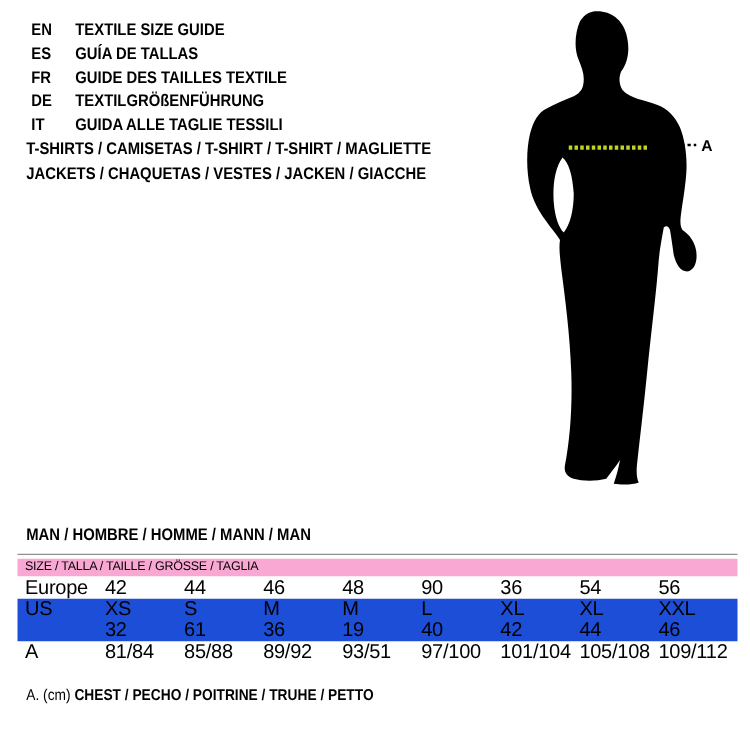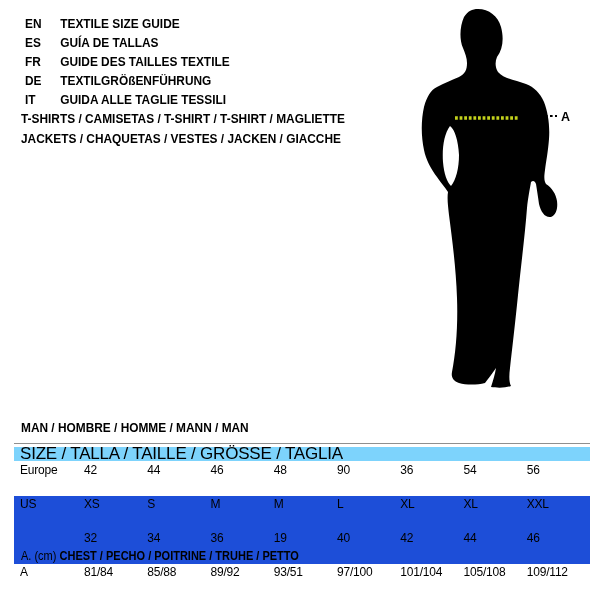--- a/index.html
+++ b/index.html
@@ -25,24 +25,24 @@
 
   
   .section-title { position:absolute; left:21px; top:420px; font-weight:bold; font-size:13.5px; }
 
   
   .size-table {
     position:absolute; left:14px; top:443px; width:576px;
     border-top:1px solid #8f8f8f; padding-top:3px; letter-spacing:-0.2px;
   }
   .thead {
-    background:#7dd3fc; height:14px; line-height:14px;
-    font-size:17px; padding-left:6px; margin-bottom:1px;
+    background:#f9a8d4; height:14px; line-height:14px;
+    font-size:10px; padding-left:6px; margin-bottom:1px;
   }
-  .trow { display:grid; grid-template-columns:70px repeat(8,1fr); height:34px; line-height:17px; font-size:12px; }
+  .trow { display:grid; grid-template-columns:70px repeat(8,1fr); height:17px; line-height:17px; font-size:16px; }
   .trow.shaded { background:#1d4ed8; }
   .rlabel { padding-left:6px; text-align:left; }
   .cell { text-align:left; }
 
   
   .footnote { position:absolute; left:21px; top:549px; font-size:12.5px; }
   .footnote .prefix { font-weight:normal; }
   .footnote .note-text { font-weight:bold; }
 </style>
 </head>
@@ -152,21 +152,21 @@
       <span class="cell">M</span>
       <span class="cell">L</span>
       <span class="cell">XL</span>
       <span class="cell">XL</span>
       <span class="cell">XXL</span>
     </div>
 
     <div class="trow shaded">
       <span class="rlabel"></span>
       <span class="cell">32</span>
-      <span class="cell">34</span>
+      <span class="cell">61</span>
       <span class="cell">36</span>
       <span class="cell">19</span>
       <span class="cell">40</span>
       <span class="cell">42</span>
       <span class="cell">44</span>
       <span class="cell">46</span>
     </div>
 
     <div class="trow">
       <span class="rlabel">A</span>

